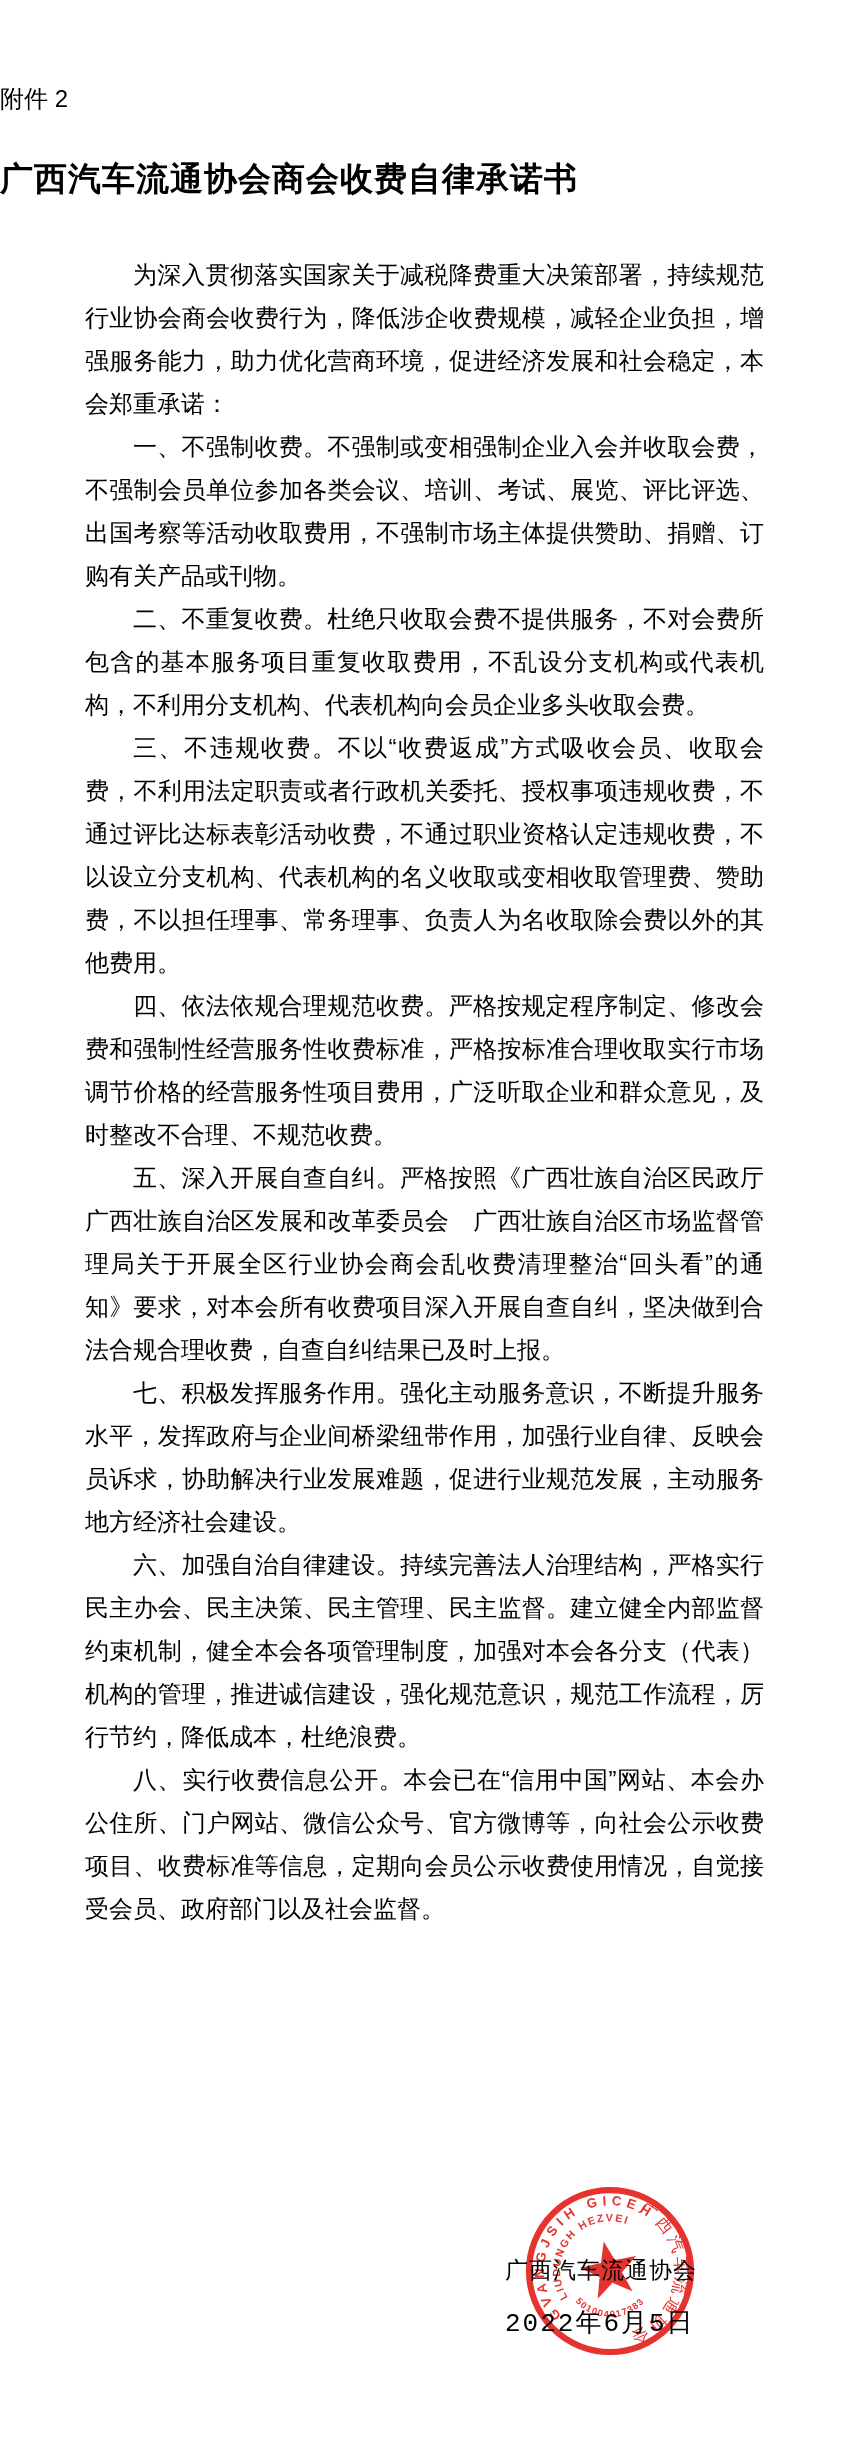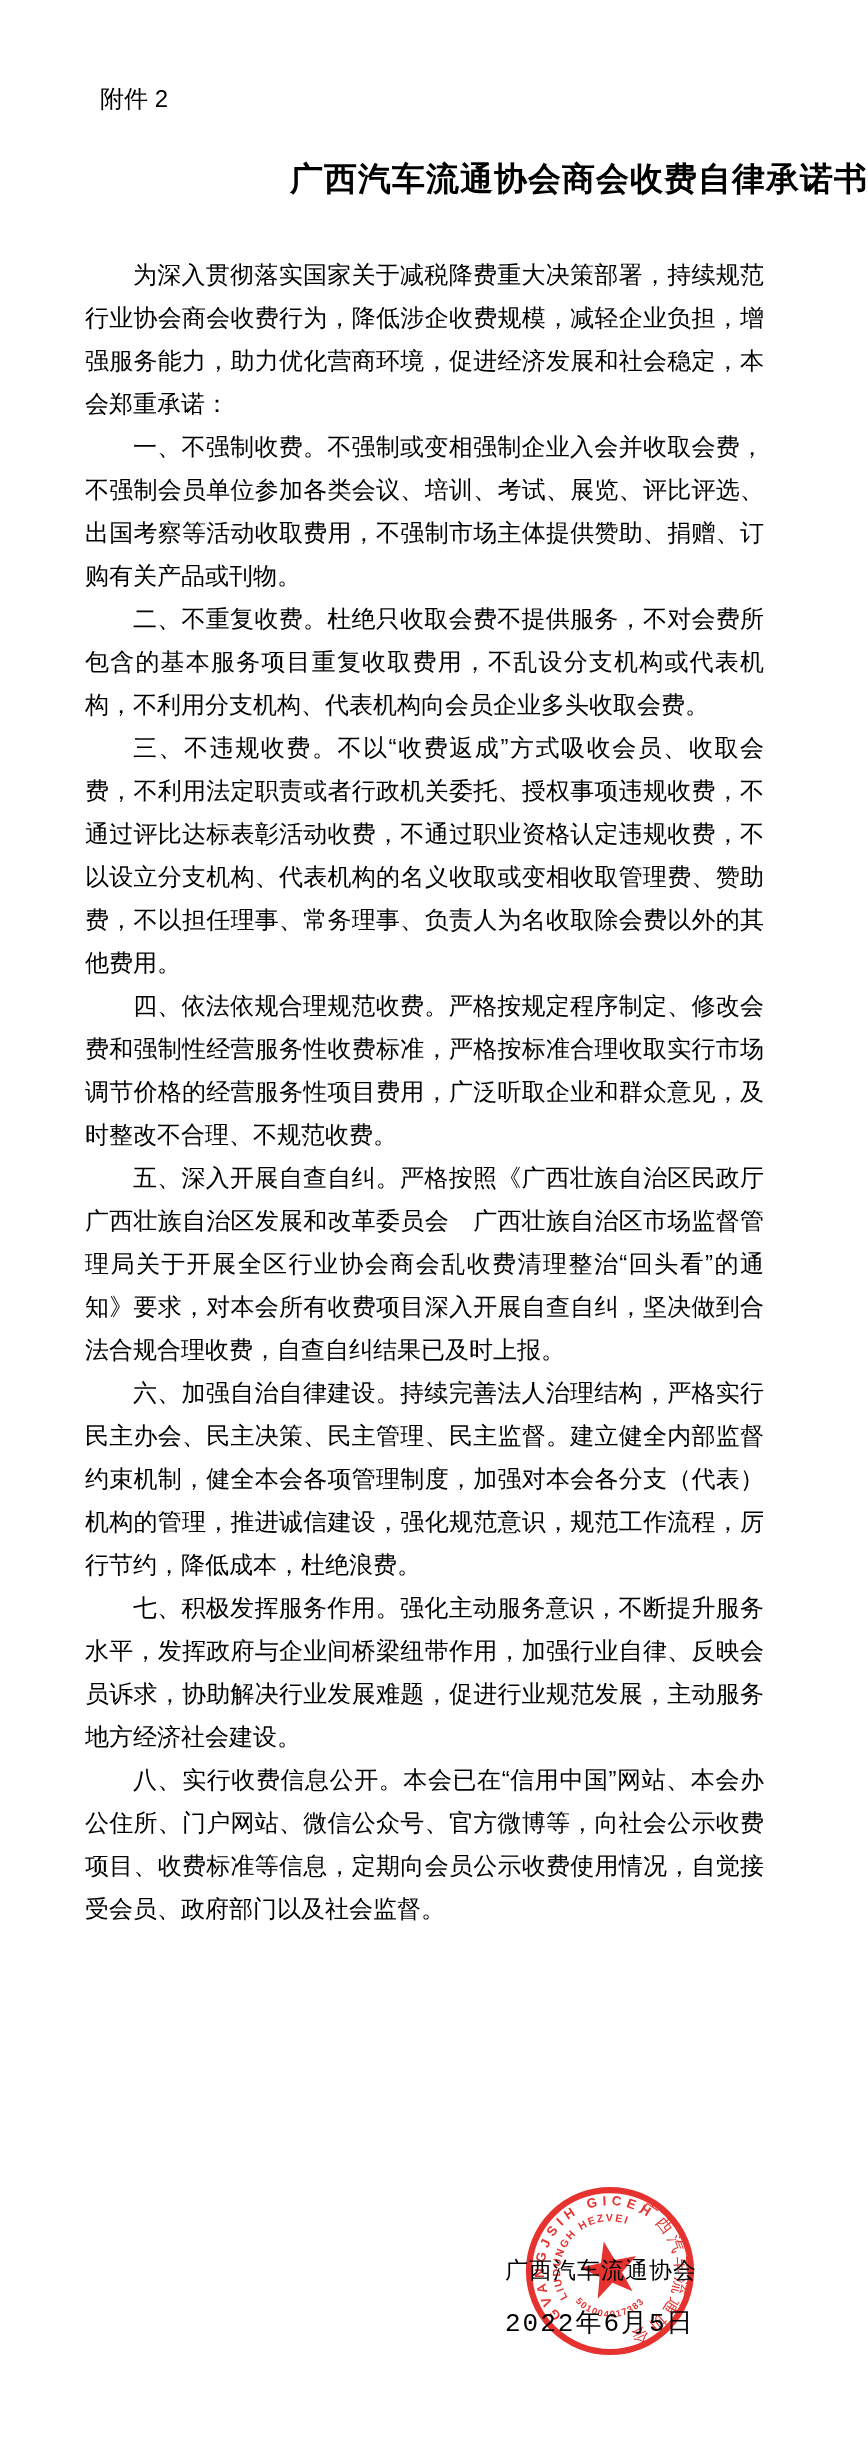--- a/index.html
+++ b/index.html
@@ -7,27 +7,26 @@
     position: relative;
     width: 868px;
     height: 2454px;
     background: #ffffff;
     overflow: hidden;
     font-family: "Liberation Sans", sans-serif;
     color: #000000;
   }
   .attachment {
     padding-top: 84px;
-    margin-left: 100px;
     font-size: 24px;
     line-height: 30px;
   }
   .doc-title {
     margin-top: 45px;
-    text-align: right;
+    text-align: left;
     font-size: 33px;
     line-height: 40px;
     font-weight: bold;
     letter-spacing: 1px;
   }
   .content {
     margin-top: 54px;
     padding: 0 104px 0 85px;
   }
   .content p.para {
@@ -79,22 +78,22 @@
 
   <div class="doc-title">广西汽车流通协会商会收费自律承诺书</div>
 
   <div class="content" id="para-container">
       <p class="para">为深入贯彻落实国家关于减税降费重大决策部署，持续规范行业协会商会收费行为，降低涉企收费规模，减轻企业负担，增强服务能力，助力优化营商环境，促进经济发展和社会稳定，本会郑重承诺：</p>
       <p class="para">一、不强制收费。不强制或变相强制企业入会并收取会费，不强制会员单位参加各类会议、培训、考试、展览、评比评选、出国考察等活动收取费用，不强制市场主体提供赞助、捐赠、订购有关产品或刊物。</p>
       <p class="para">二、不重复收费。杜绝只收取会费不提供服务，不对会费所包含的基本服务项目重复收取费用，不乱设分支机构或代表机构，不利用分支机构、代表机构向会员企业多头收取会费。</p>
       <p class="para">三、不违规收费。不以“收费返成”方式吸收会员、收取会费，不利用法定职责或者行政机关委托、授权事项违规收费，不通过评比达标表彰活动收费，不通过职业资格认定违规收费，不以设立分支机构、代表机构的名义收取或变相收取管理费、赞助费，不以担任理事、常务理事、负责人为名收取除会费以外的其他费用。</p>
       <p class="para">四、依法依规合理规范收费。严格按规定程序制定、修改会费和强制性经营服务性收费标准，严格按标准合理收取实行市场调节价格的经营服务性项目费用，广泛听取企业和群众意见，及时整改不合理、不规范收费。</p>
       <p class="para page-gap">五、深入开展自查自纠。严格按照《广西壮族自治区民政厅广西壮族自治区发展和改革委员会　广西壮族自治区市场监督管理局关于开展全区行业协会商会乱收费清理整治“回头看”的通知》要求，对本会所有收费项目深入开展自查自纠，坚决做到合法合规合理收费，自查自纠结果已及时上报。</p>
+      <p class="para">七、积极发挥服务作用。强化主动服务意识，不断提升服务水平，发挥政府与企业间桥梁纽带作用，加强行业自律、反映会员诉求，协助解决行业发展难题，促进行业规范发展，主动服务地方经济社会建设。</p>
       <p class="para">六、加强自治自律建设。持续完善法人治理结构，严格实行民主办会、民主决策、民主管理、民主监督。建立健全内部监督约束机制，健全本会各项管理制度，加强对本会各分支（代表）机构的管理，推进诚信建设，强化规范意识，规范工作流程，厉行节约，降低成本，杜绝浪费。</p>
-      <p class="para">七、积极发挥服务作用。强化主动服务意识，不断提升服务水平，发挥政府与企业间桥梁纽带作用，加强行业自律、反映会员诉求，协助解决行业发展难题，促进行业规范发展，主动服务地方经济社会建设。</p>
       <p class="para">八、实行收费信息公开。本会已在“信用中国”网站、本会办公住所、门户网站、微信公众号、官方微博等，向社会公示收费项目、收费标准等信息，定期向会员公示收费使用情况，自觉接受会员、政府部门以及社会监督。</p>
     </div>
 
   <div class="signature">
     <div class="org">广西汽车流通协会</div>
     <div class="date">2022年6月5日</div>
   </div>
 
   <svg class="stamp" viewBox="-100 -100 200 200" xmlns="http://www.w3.org/2000/svg">
     <defs>

